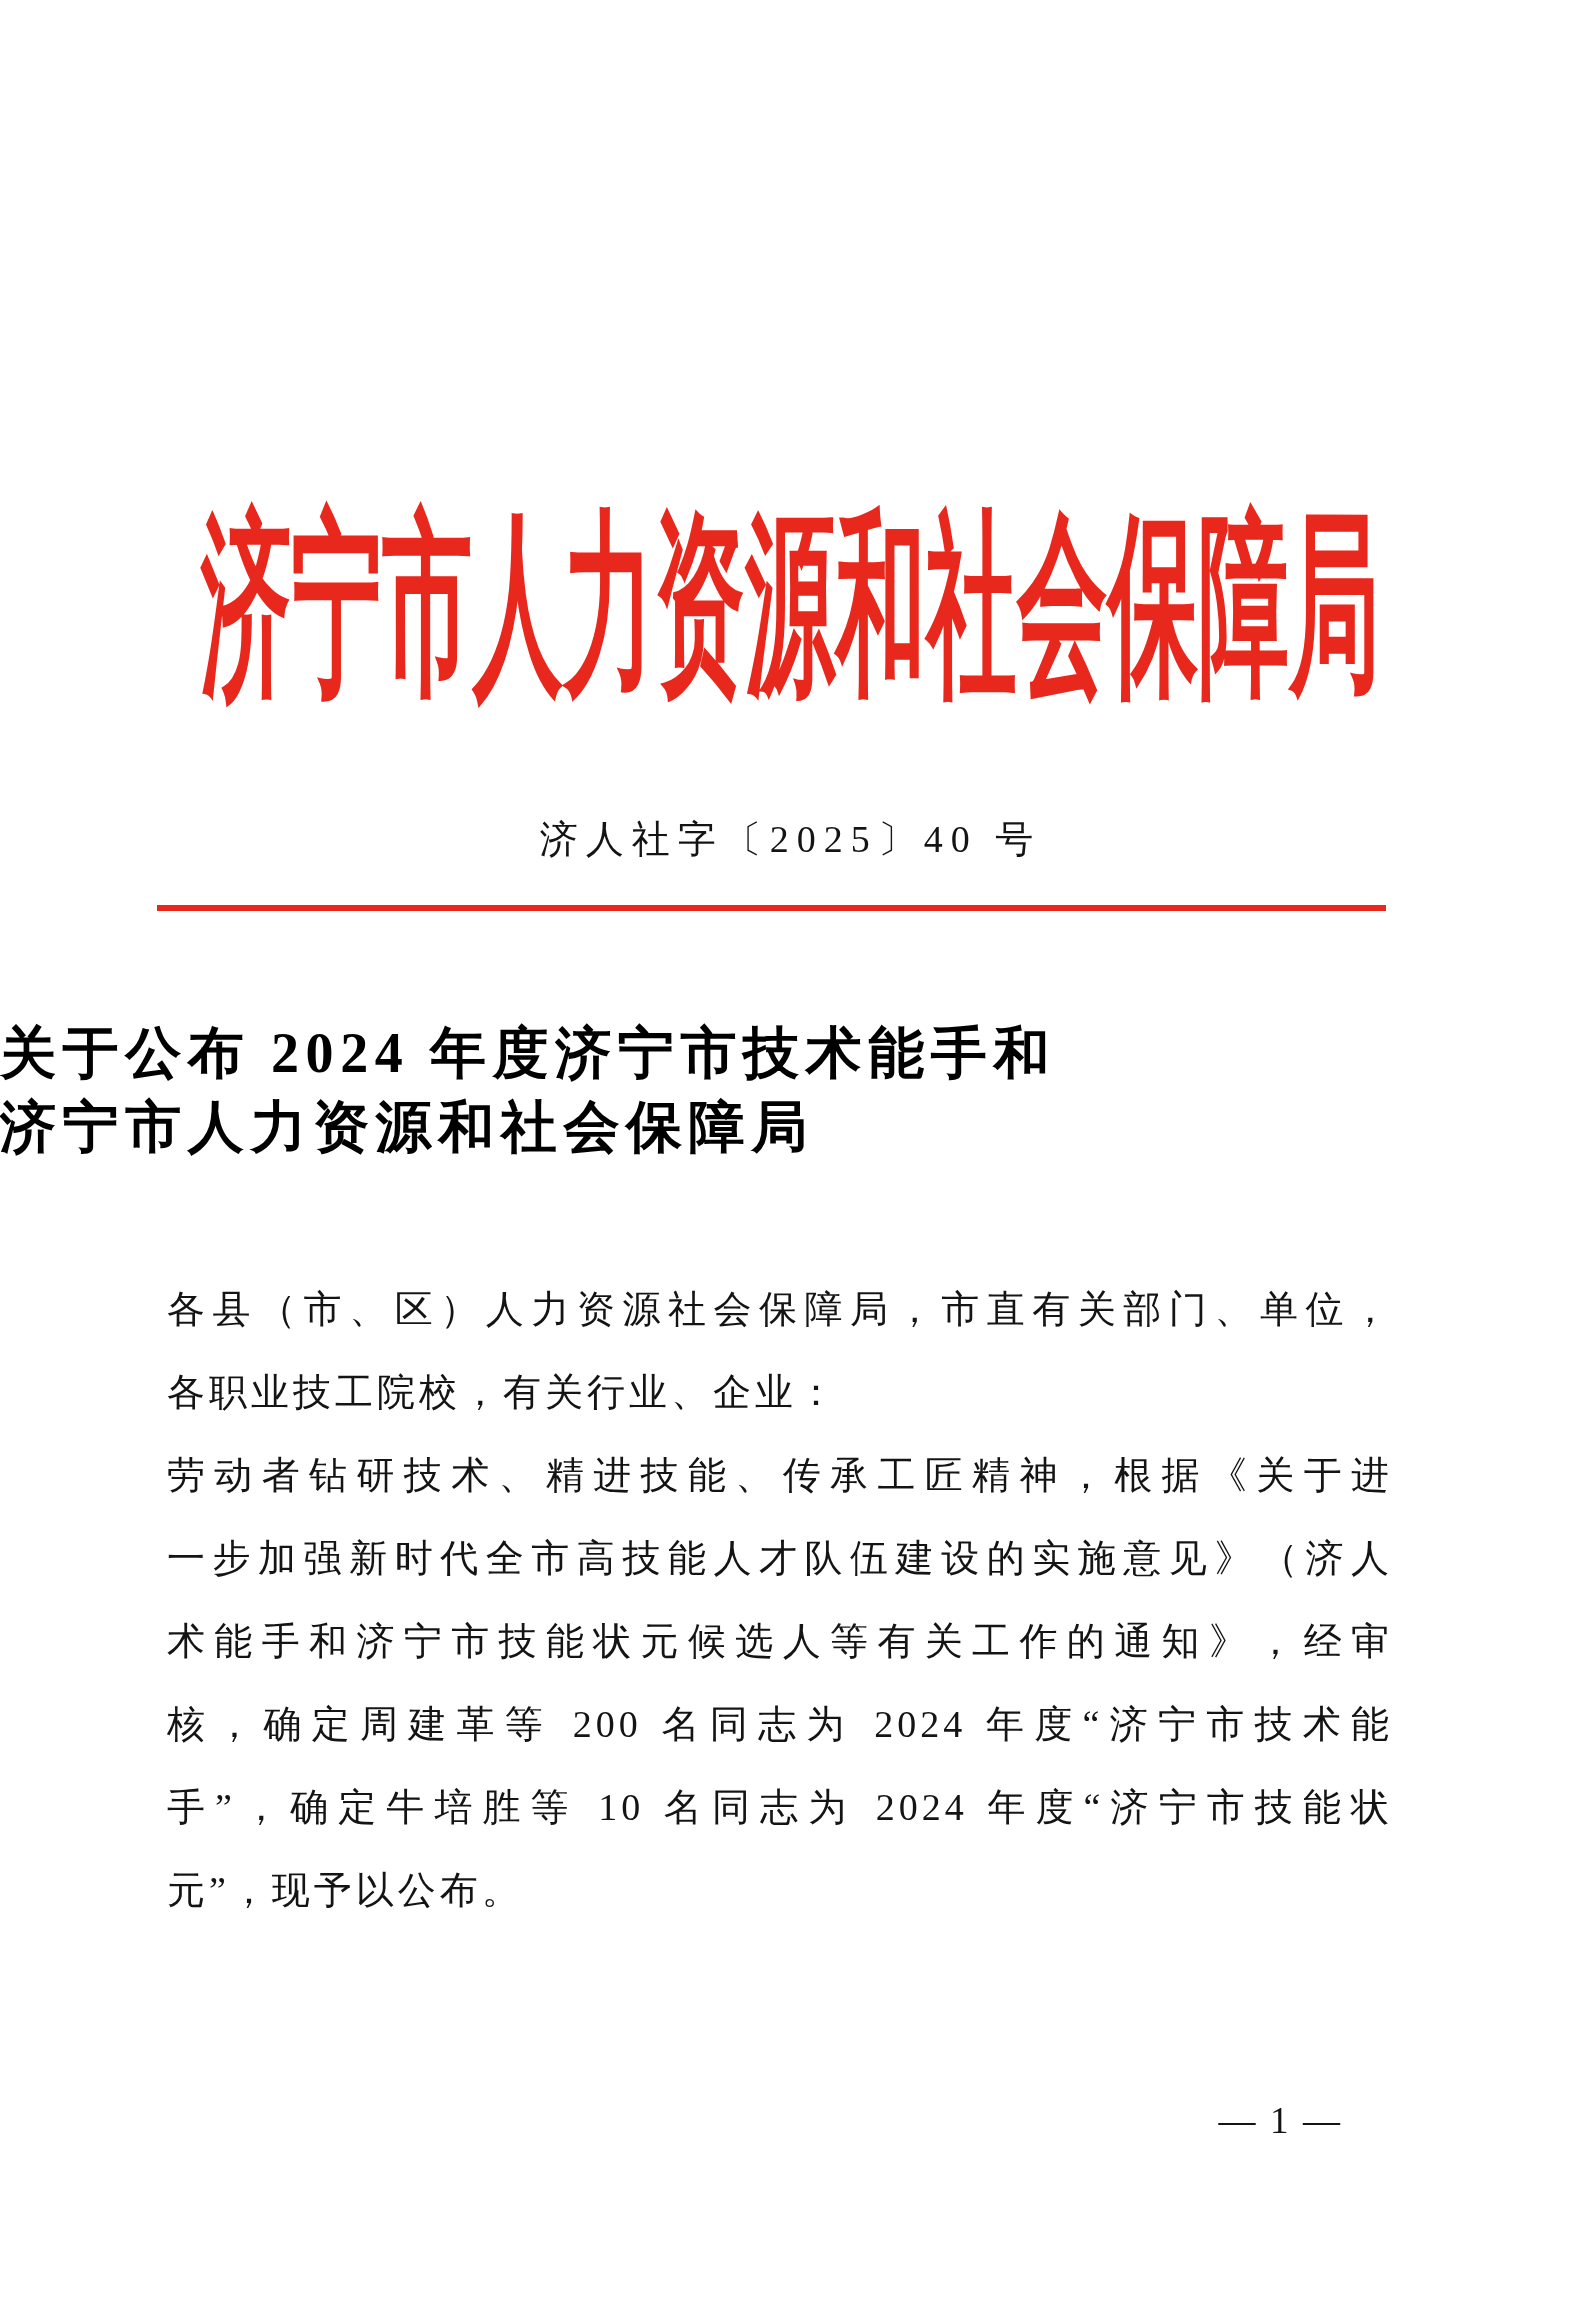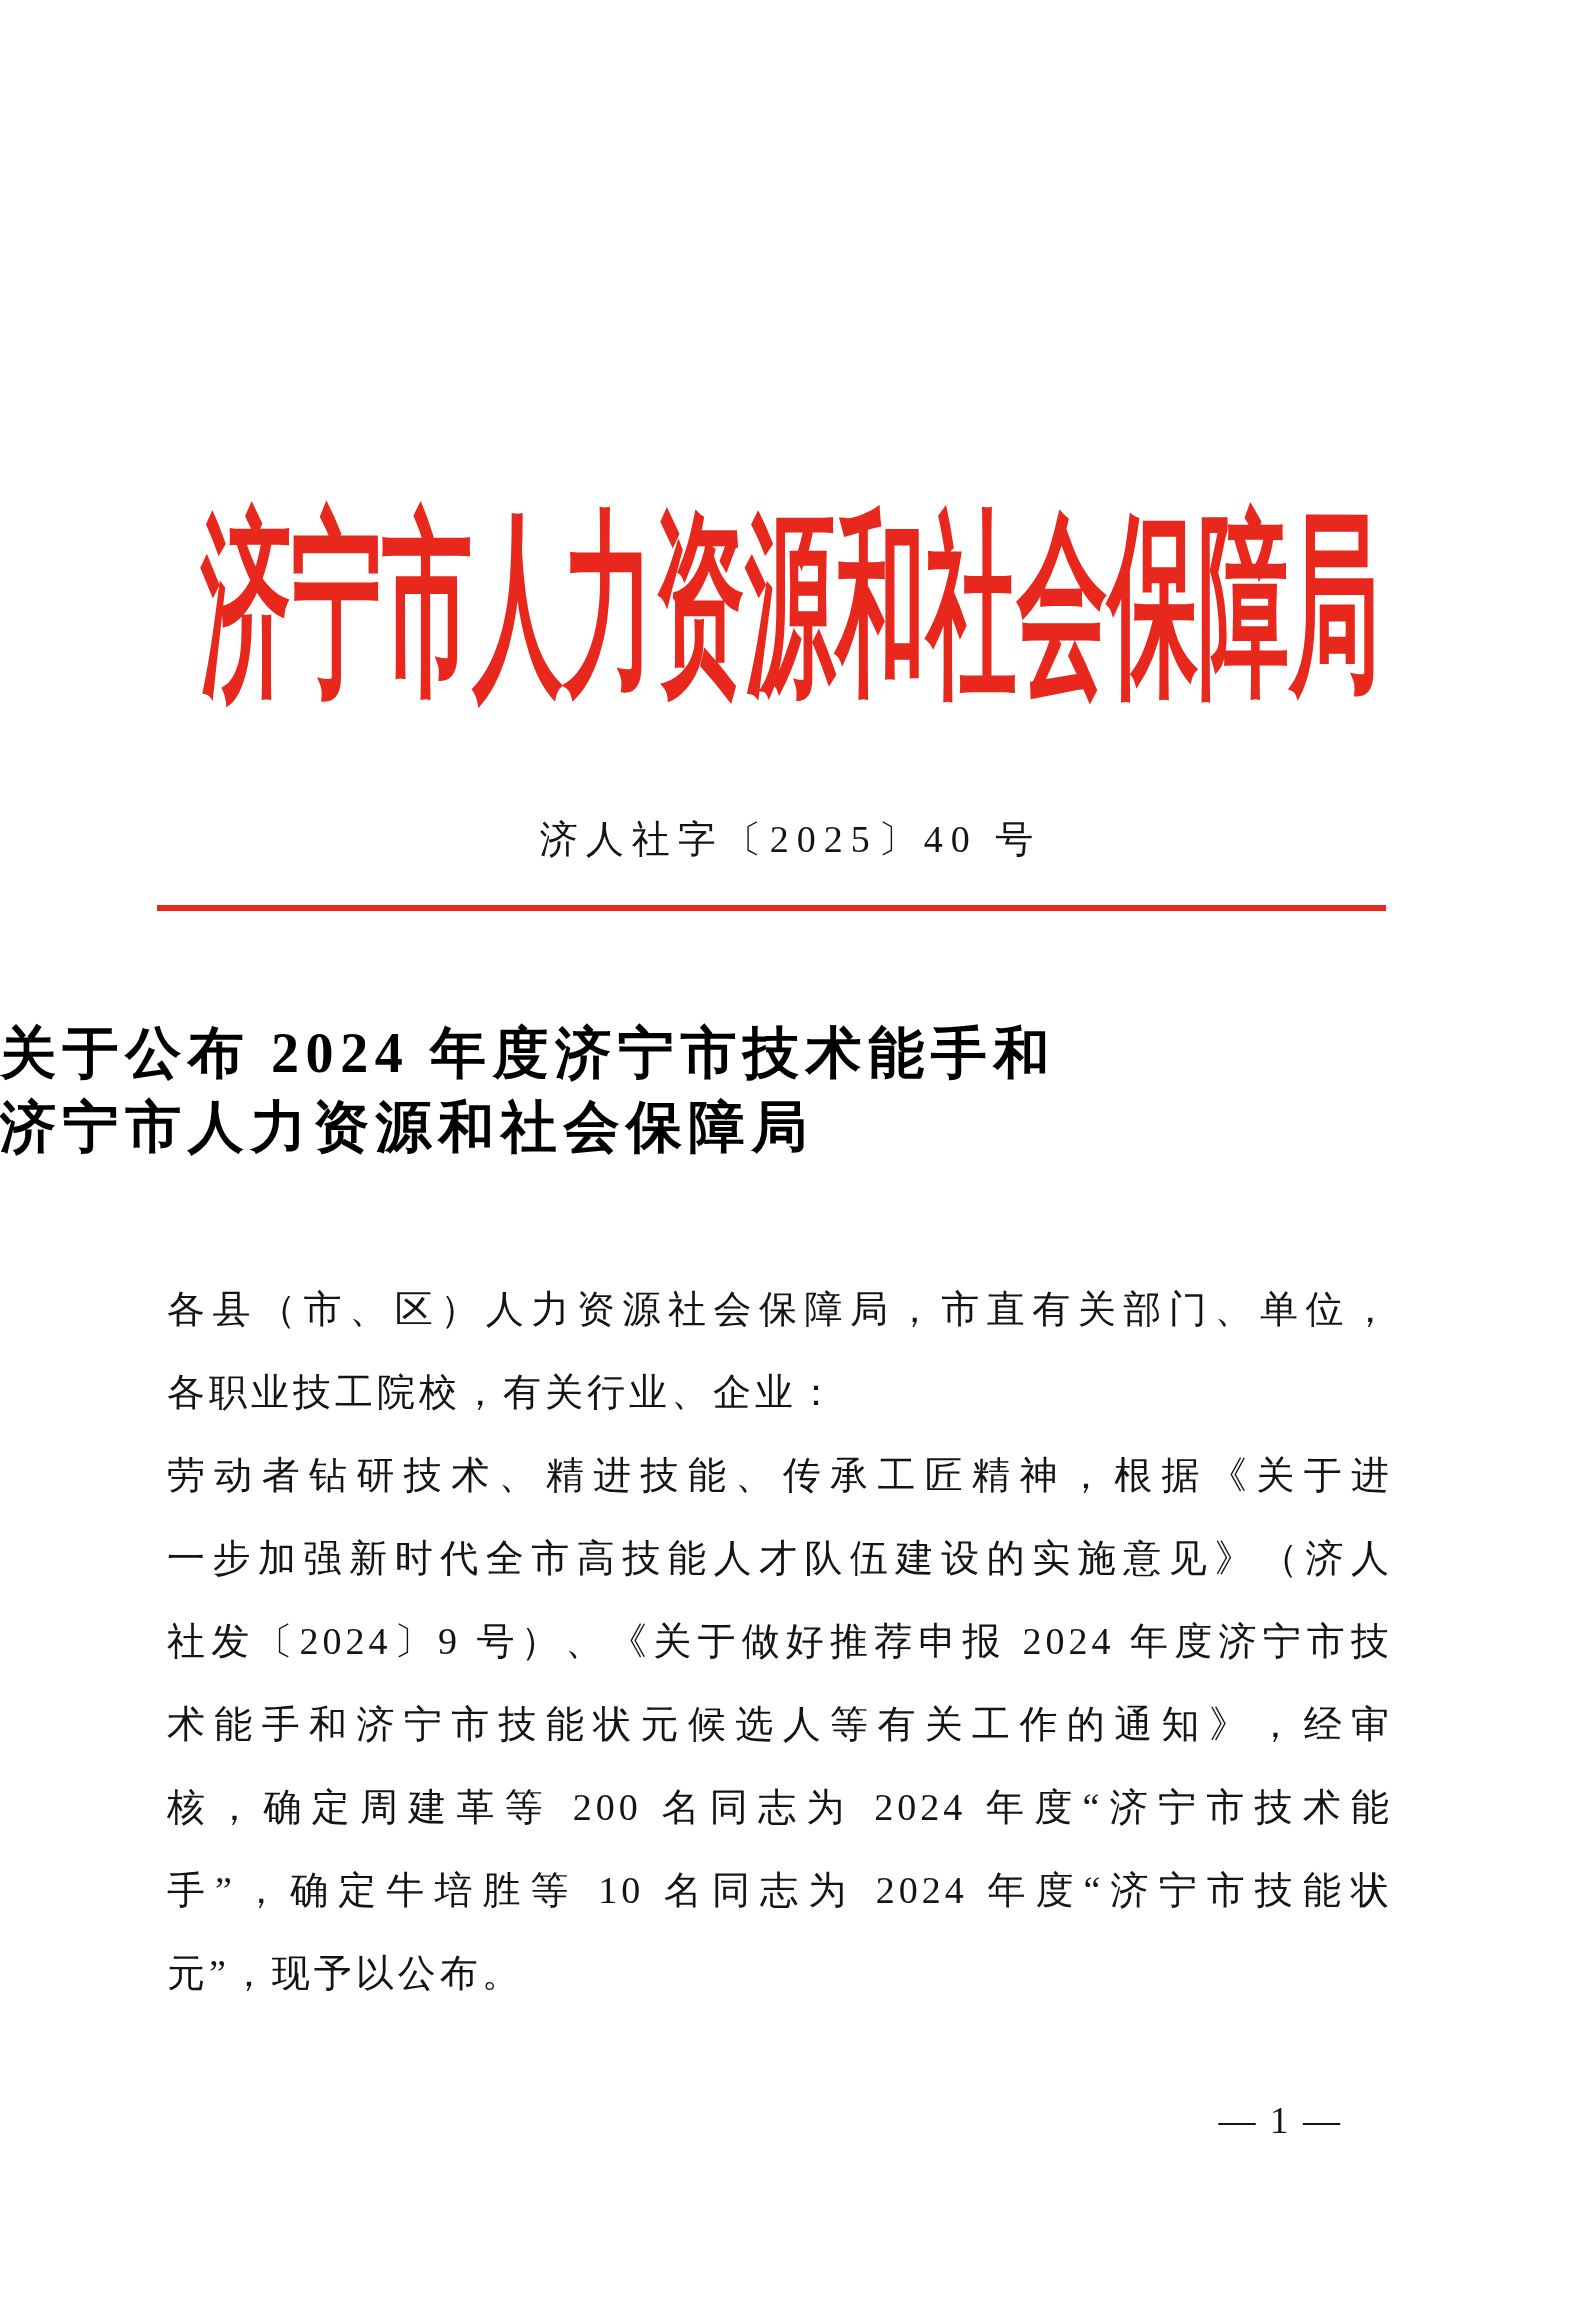--- a/index.html
+++ b/index.html
@@ -123,21 +123,20 @@
   <div class="doc-title">
     <div class="title-line">关于公布 2024 年度济宁市技术能手和</div>
     <div class="title-line">济宁市人力资源和社会保障局</div>
   </div>
 
   <div class="body-block">
     <div class="body-line just">各县（市、区）人力资源社会保障局，市直有关部门、单位，</div>
     <div class="body-line">各职业技工院校，有关行业、企业：</div>
     <div class="body-line just">劳动者钻研技术、精进技能、传承工匠精神，根据《关于进</div>
     <div class="body-line just">一步加强新时代全市高技能人才队伍建设的实施意见》（济人</div>
-    <div class="body-line just">社发〔2024〕9 号）、《关于做好推荐申报 2024 年度济宁市技</div>
     <div class="body-line just">术能手和济宁市技能状元候选人等有关工作的通知》，经审</div>
     <div class="body-line just">核，确定周建革等 200 名同志为 2024 年度“济宁市技术能</div>
     <div class="body-line just">手”，确定牛培胜等 10 名同志为 2024 年度“济宁市技能状</div>
     <div class="body-line">元”，现予以公布。</div>
   </div>
 
   <div class="page-number">— 1 —</div>
 
 </div>
 

